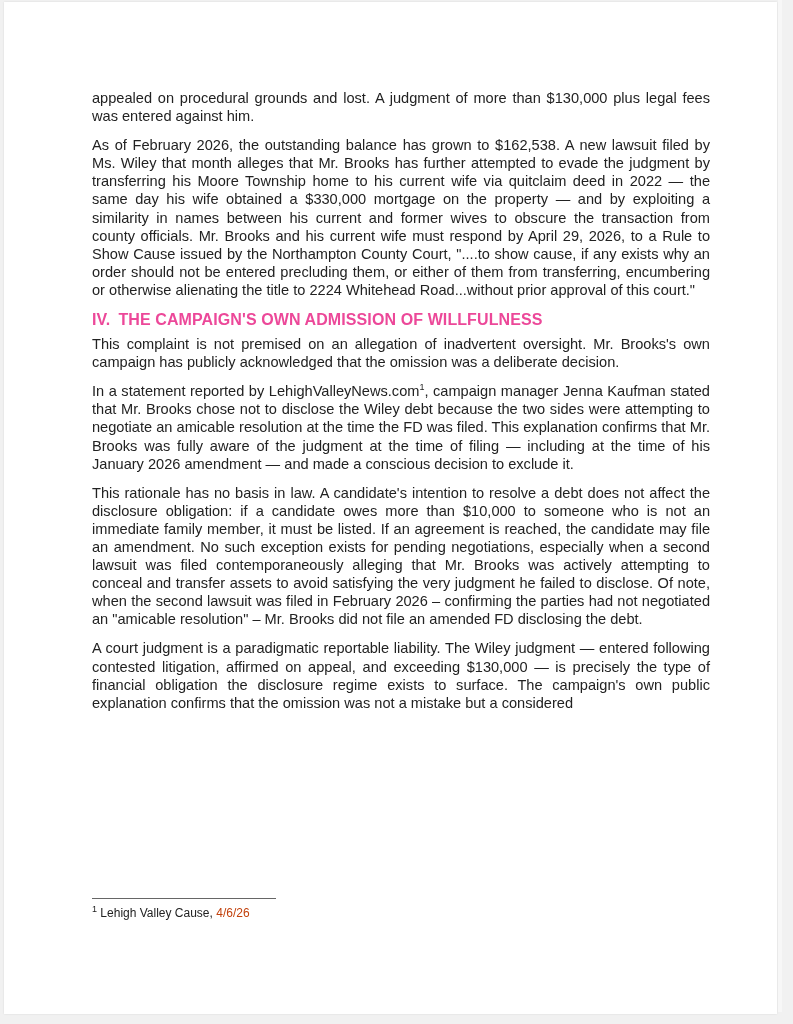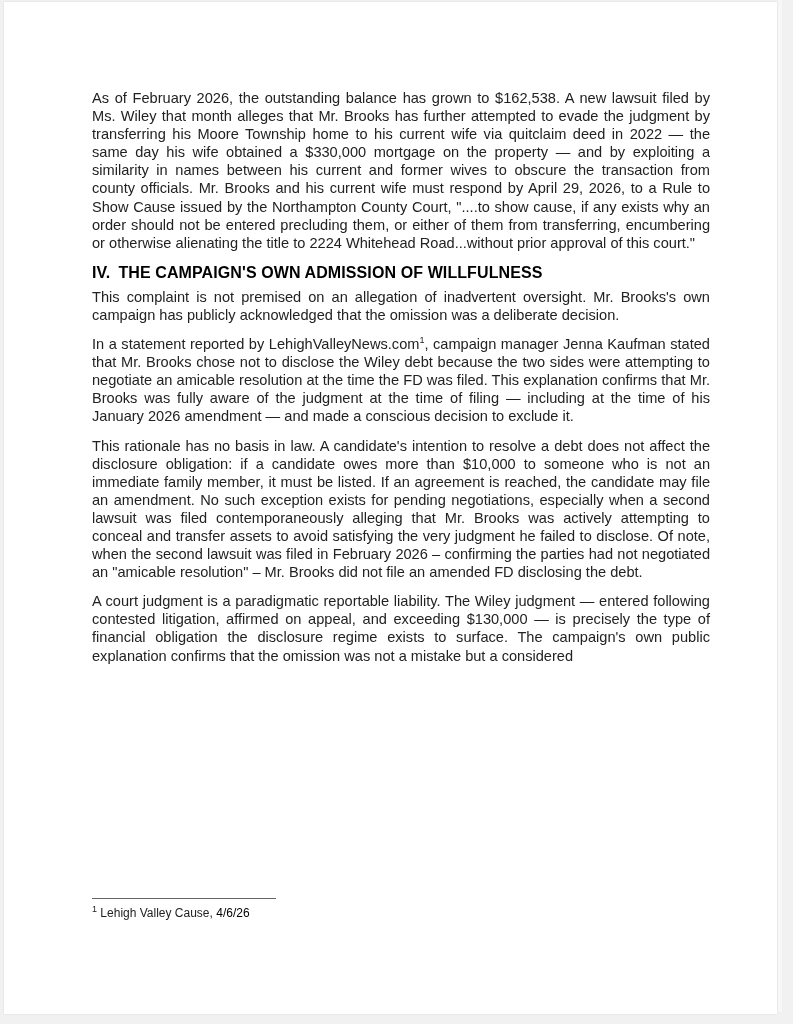--- a/index.html
+++ b/index.html
@@ -41,21 +41,21 @@
       color: #222222;
     }
     .content p {
       margin: 0 0 11px 0;
       text-align: justify;
     }
     .content h2 {
       font-family: "Liberation Sans", sans-serif;
       font-size: 16px;
       font-weight: bold;
-      color: #000000;
+      color: #ec4899;
       margin: 11px 0 5px 0;
       line-height: 20px;
       letter-spacing: 0.1px;
     }
     .content h2 .num {
       display: inline-block;
       margin-right: 8px;
     }
     sup {
       font-size: 9px;
@@ -72,28 +72,29 @@
     }
     .footnote {
       position: absolute;
       left: 88px;
       top: 904px;
       font-family: "Liberation Sans", sans-serif;
       font-size: 12px;
       color: #222222;
     }
     .footnote a {
-      color: #000000;
+      color: #c2410c;
     }
   </style>
 </head>
 <body>
 
 <div class="page">
   <div class="content">
+    <p>appealed on procedural grounds and lost. A judgment of more than $130,000 plus legal fees was entered against him.</p>
     <p>As of February 2026, the outstanding balance has grown to $162,538. A new lawsuit filed by Ms. Wiley that month alleges that Mr. Brooks has further attempted to evade the judgment by transferring his Moore Township home to his current wife via quitclaim deed in 2022 — the same day his wife obtained a $330,000 mortgage on the property — and by exploiting a similarity in names between his current and former wives to obscure the transaction from county officials. Mr. Brooks and his current wife must respond by April 29, 2026, to a Rule to Show Cause issued by the Northampton County Court, "....to show cause, if any exists why an order should not be entered precluding them, or either of them from transferring, encumbering or otherwise alienating the title to 2224 Whitehead Road...without prior approval of this court."</p>
 
     <h2>
       <span class="num">IV.</span><span>THE CAMPAIGN'S OWN ADMISSION OF WILLFULNESS</span>
     </h2>
     <p>This complaint is not premised on an allegation of inadvertent oversight. Mr. Brooks's own campaign has publicly acknowledged that the omission was a deliberate decision.</p>
     <p><span>In a statement reported by LehighValleyNews.com</span><sup>1</sup><span>, campaign manager Jenna Kaufman stated that Mr. Brooks chose not to disclose the Wiley debt because the two sides were attempting to negotiate an amicable resolution at the time the FD was filed. This explanation confirms that Mr. Brooks was fully aware of the judgment at the time of filing — including at the time of his January 2026 amendment — and made a conscious decision to exclude it.</span></p>
     <p>This rationale has no basis in law. A candidate's intention to resolve a debt does not affect the disclosure obligation: if a candidate owes more than $10,000 to someone who is not an immediate family member, it must be listed. If an agreement is reached, the candidate may file an amendment. No such exception exists for pending negotiations, especially when a second lawsuit was filed contemporaneously alleging that Mr. Brooks was actively attempting to conceal and transfer assets to avoid satisfying the very judgment he failed to disclose.  Of note, when the second lawsuit was filed in February 2026 – confirming the parties had not negotiated an "amicable resolution" – Mr. Brooks did not file an amended FD disclosing the debt.</p>
 
     <p>A court judgment is a paradigmatic reportable liability. The Wiley judgment — entered following contested litigation, affirmed on appeal, and exceeding $130,000 — is precisely the type of financial obligation the disclosure regime exists to surface. The campaign's own public explanation confirms that the omission was not a mistake but a considered</p>

